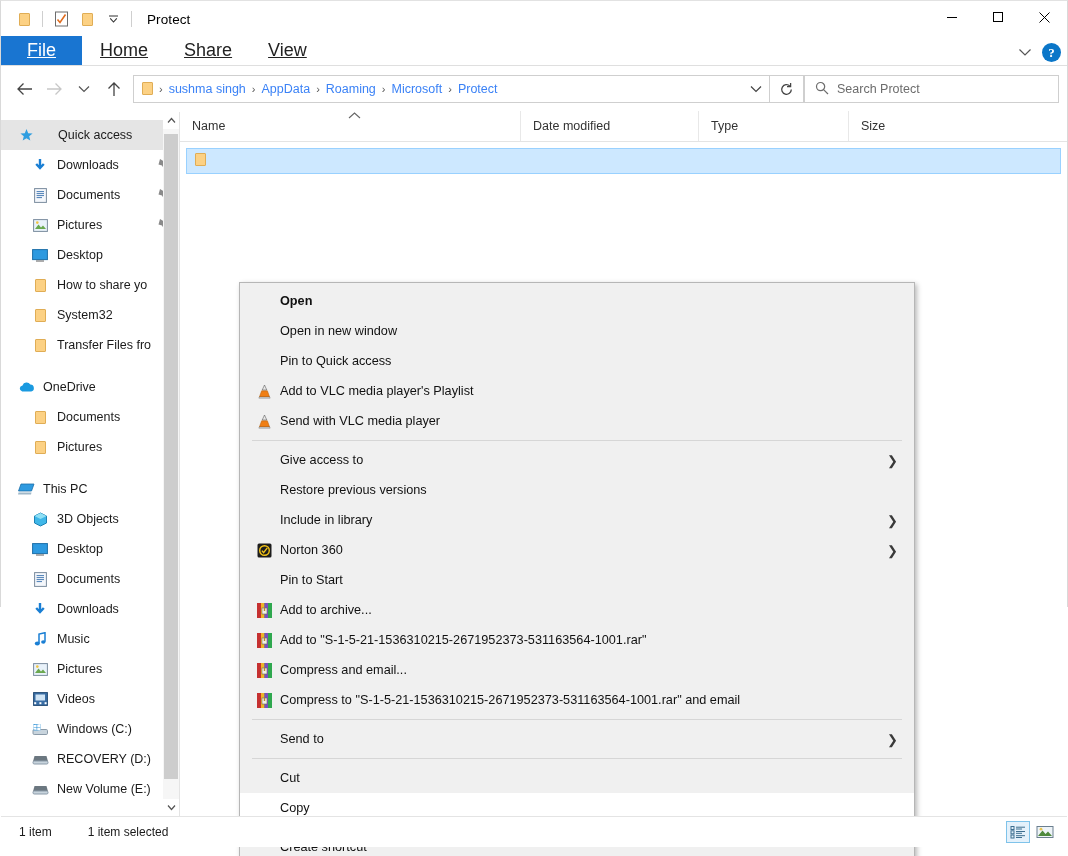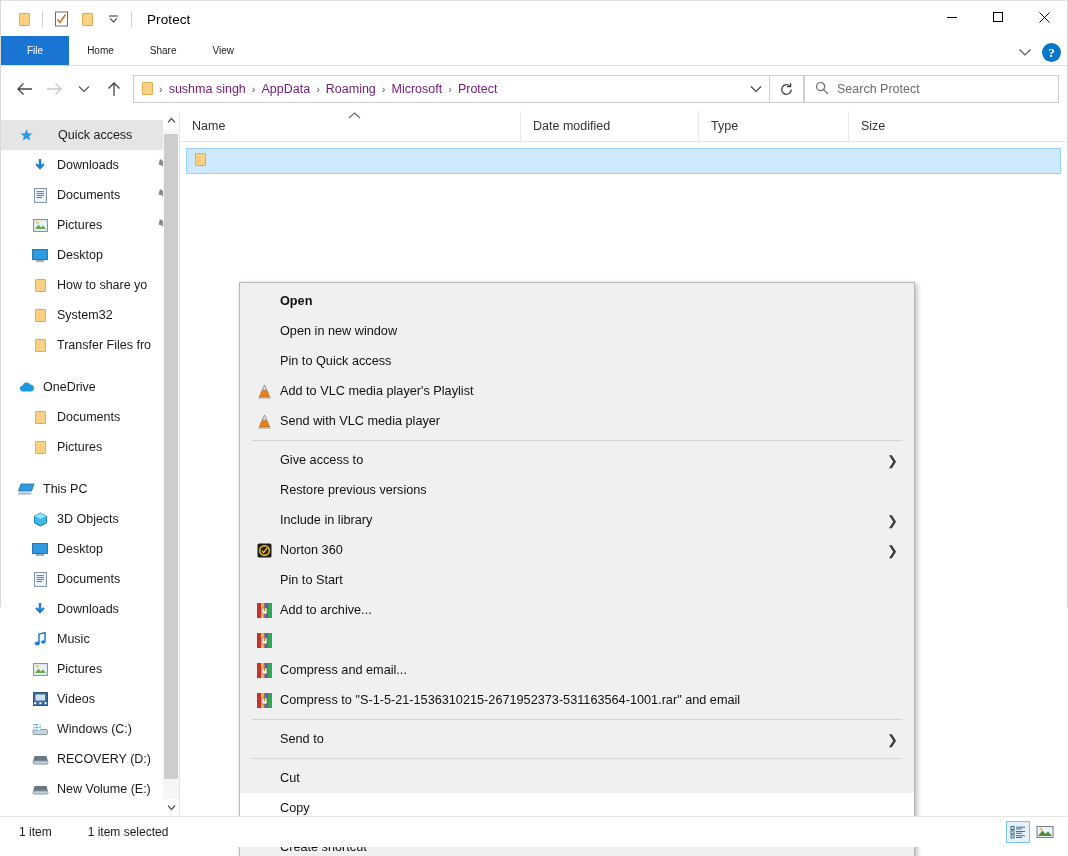--- a/index.html
+++ b/index.html
@@ -22,40 +22,40 @@
   .vsep { width:1px; height:16px; background:#cfcfcf; margin:0 5px; }
   .title-text { font-size:13.5px; color:#000; margin-left:10px; letter-spacing:.1px; }
   .wctrls { position:absolute; right:0; top:0; height:32px; display:flex; }
   .wbtn { width:46px; height:32px; display:flex; align-items:center;
           justify-content:center; }
   .wbtn svg { display:block; }
 
   
   .ribbon { height:29px; display:flex; align-items:flex-end; position:relative;
             border-bottom:1px solid #dfdfdf; background:#fff; }
-  .tab { height:29px; line-height:29px; padding:0 18px; font-size:10px;
-         color:#222; }
+  .tab { height:29px; line-height:29px; padding:0 18px; font-size:18px;
+         color:#222;text-decoration:underline; }
   .tab.file { background:#1975d1; color:#fff; padding:0 26px; }
   .ribbon-right { position:absolute; right:6px; bottom:3px; display:flex;
                   align-items:center; gap:10px; }
   .help-circle { width:19px; height:19px; border-radius:50%; background:#0a76c8;
                  color:#fff; font-size:13px; font-weight:bold; display:flex;
                  align-items:center; justify-content:center; font-family:"Liberation Serif",serif; }
 
   
   .addressrow { height:46px; display:flex; align-items:center; padding:0 8px;
                 background:#fff; gap:0; }
   .navbtn { width:30px; height:30px; display:flex; align-items:center;
             justify-content:center; color:#4a4a4a; }
   .navbtn.disabled { color:#c7c7c7; }
   .addrbox { flex:1; height:28px; border:1px solid #cfcfcf; background:#fff;
              display:flex; align-items:center; margin-left:4px; }
   .crumbs { flex:1; display:flex; align-items:center; padding-left:6px;
             overflow:hidden; }
-  .crumb { font-size:12.5px; color:#701a75; padding:0 4px; white-space:nowrap; }
+  .crumb { font-size:12.5px; color:#3b82f6; padding:0 4px; white-space:nowrap; }
   .crumb-sep { color:#555; font-size:11px; padding:0 2px; }
   .addr-drop { width:26px; height:26px; display:flex; align-items:center;
                justify-content:center; color:#3a3a3a; }
   .refresh { width:34px; height:28px; display:flex; align-items:center;
              justify-content:center; border:1px solid #cfcfcf; border-left:none;
              color:#3a3a3a; }
   .searchbox { width:255px; height:28px; border:1px solid #cfcfcf;
                display:flex; align-items:center; gap:8px;
                padding:0 10px; background:#fff; }
   .search-ph { font-size:12.5px; color:#6c6c6c; }
@@ -588,20 +588,21 @@
           <svg width="15" height="15" viewBox="0 0 15 15">
               <rect x="0" y="0" width="15" height="15" fill="#2fa84f"></rect>
               <rect x="0" y="0" width="4" height="15" fill="#c53030"></rect>
               <rect x="4" y="0" width="3.5" height="15" fill="#f0b429"></rect>
               <rect x="7.5" y="0" width="3.5" height="15" fill="#7c4dbe"></rect>
               <rect x="11" y="0" width="4" height="15" fill="#2fa84f"></rect>
               <rect x="5" y="5" width="5" height="6" fill="#f3efe3" stroke="#6b6b6b" stroke-width=".6"></rect>
               <rect x="6.8" y="5" width="1.4" height="3" fill="#b08b2e"></rect>
             </svg>
         </span>
+        <span class="mi-lbl">Add to "S-1-5-21-1536310215-2671952373-531163564-1001.rar"</span>
       </div>
       <div class="mi">
         <span class="mi-ico">
           <svg width="15" height="15" viewBox="0 0 15 15">
               <rect x="0" y="0" width="15" height="15" fill="#2fa84f"></rect>
               <rect x="0" y="0" width="4" height="15" fill="#c53030"></rect>
               <rect x="4" y="0" width="3.5" height="15" fill="#f0b429"></rect>
               <rect x="7.5" y="0" width="3.5" height="15" fill="#7c4dbe"></rect>
               <rect x="11" y="0" width="4" height="15" fill="#2fa84f"></rect>
               <rect x="5" y="5" width="5" height="6" fill="#f3efe3" stroke="#6b6b6b" stroke-width=".6"></rect>

